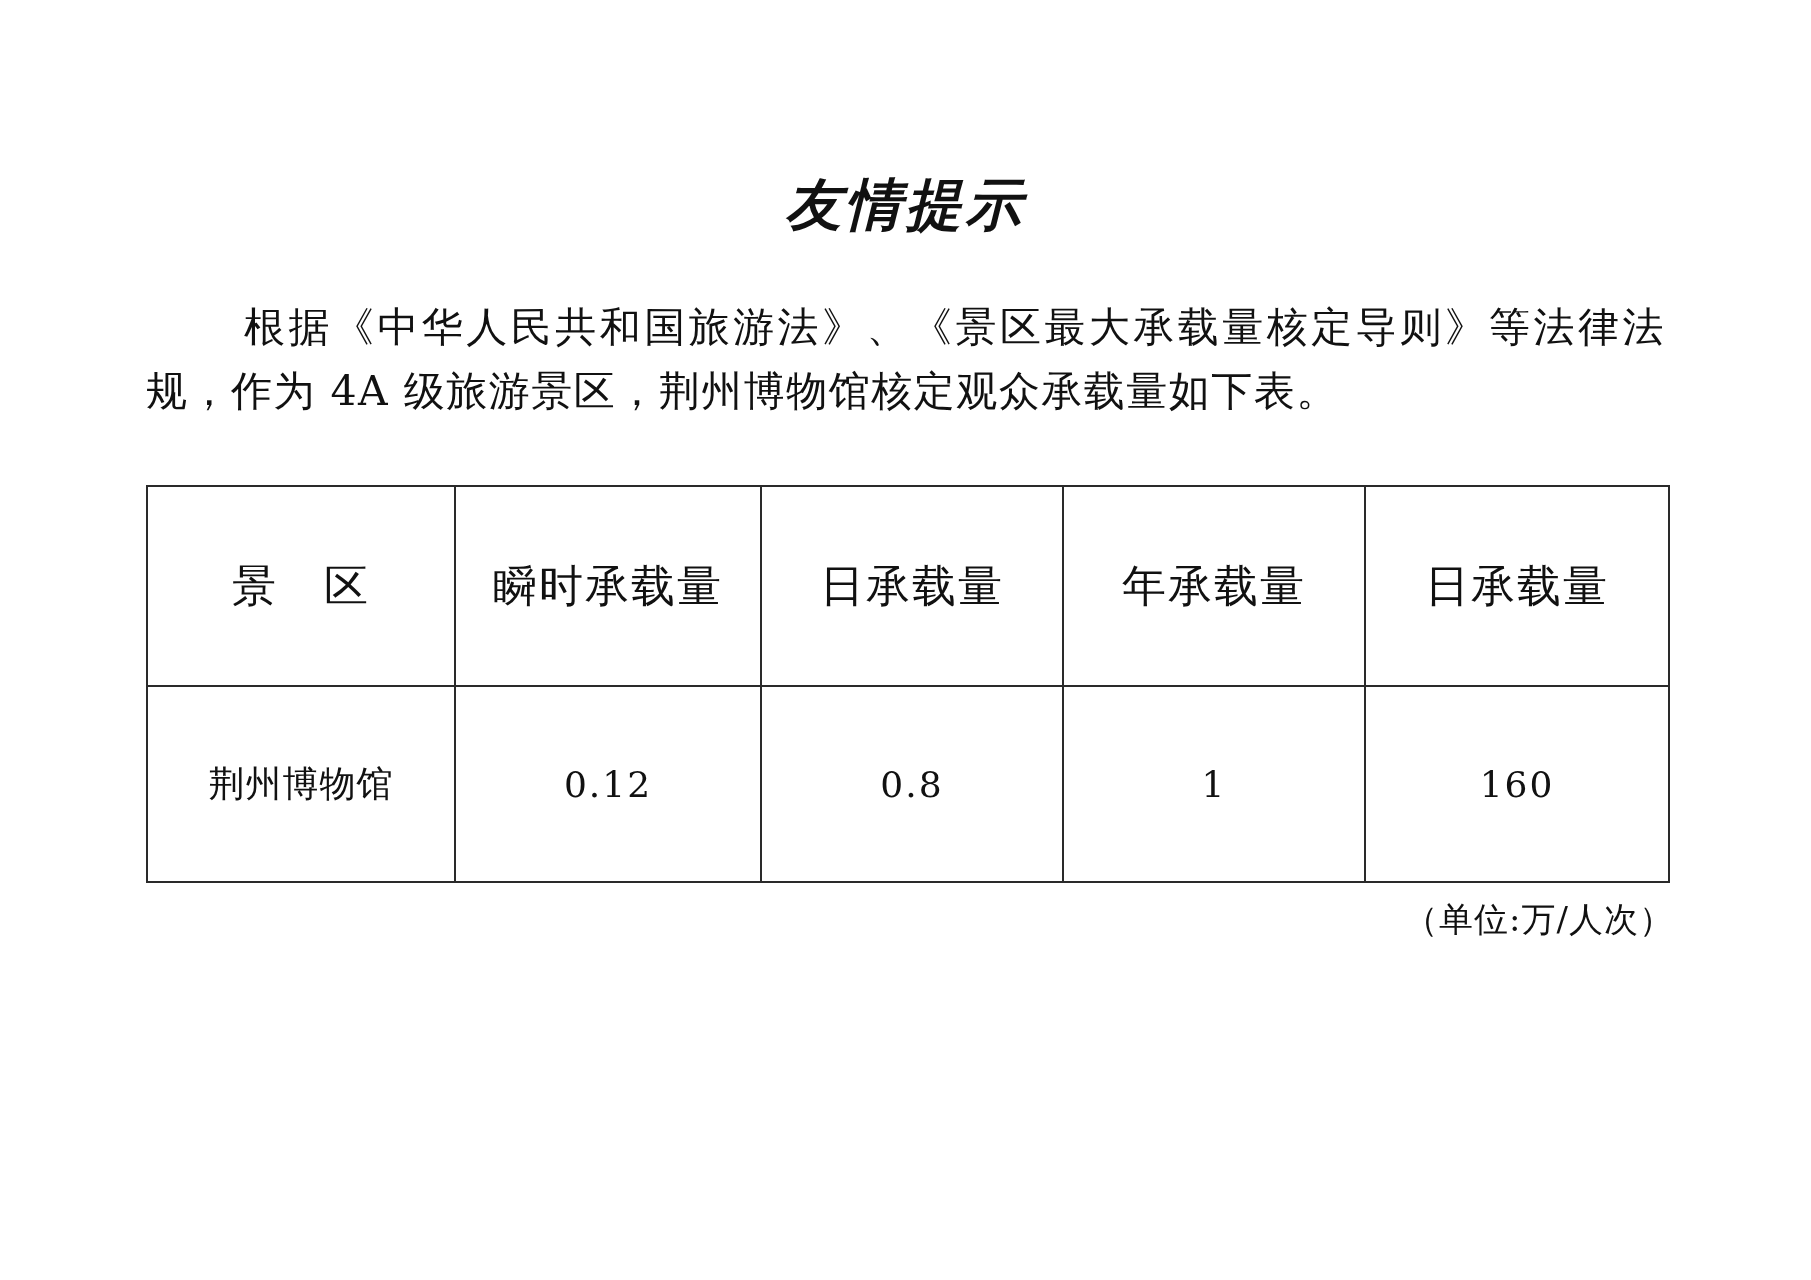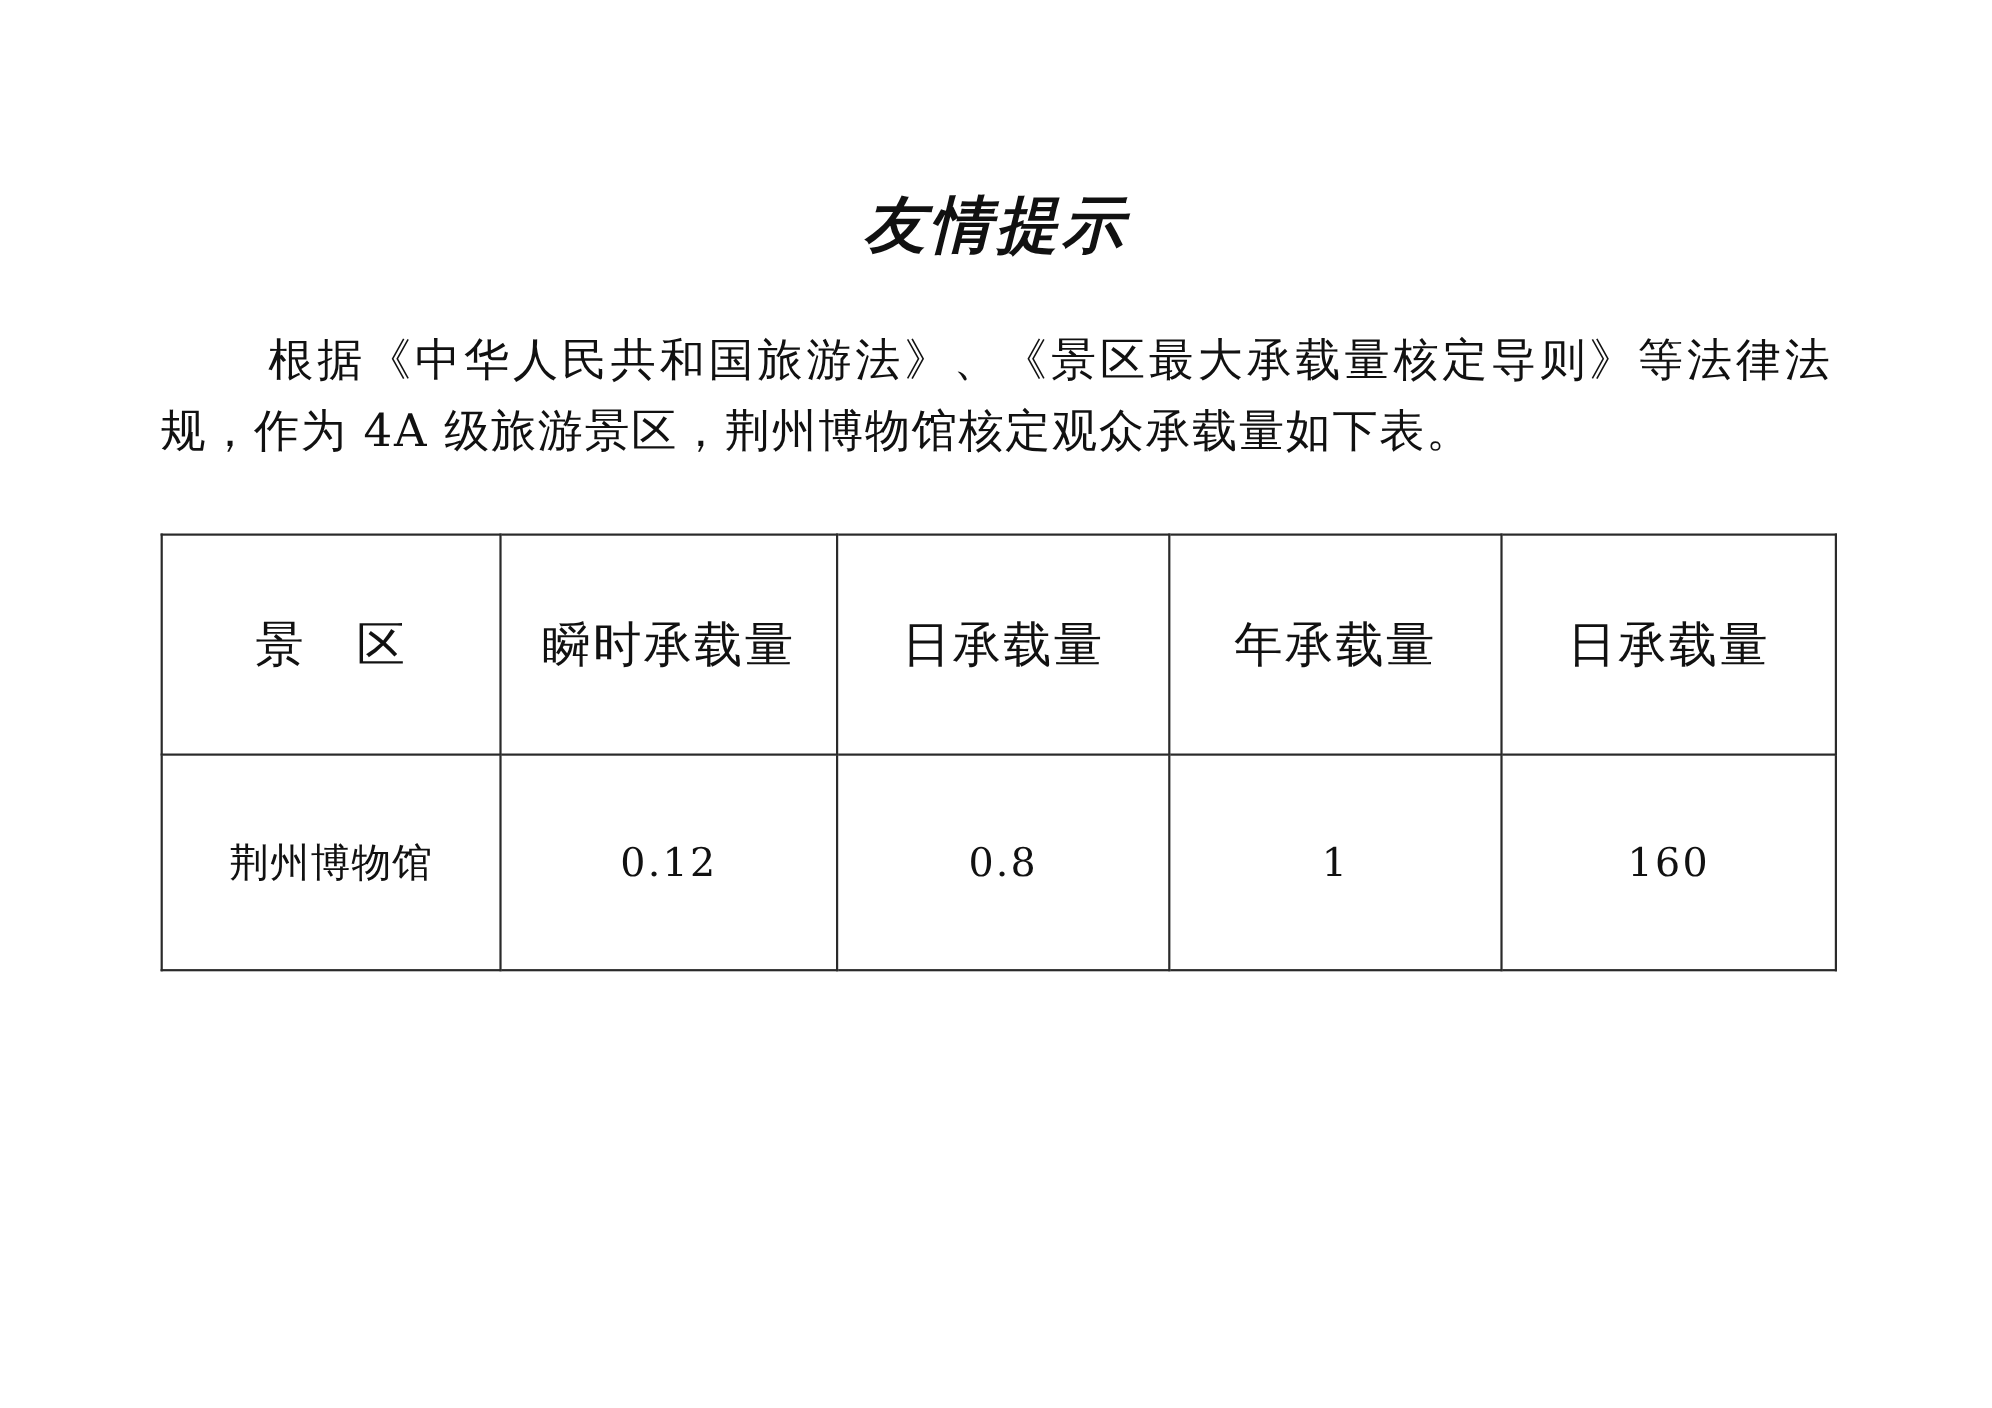--- a/index.html
+++ b/index.html
@@ -121,15 +121,16 @@
       <tbody>
         <tr>
           <td>荆州博物馆</td>
           <td class="num">0.12</td>
           <td class="num">0.8</td>
           <td class="num">1</td>
           <td class="num">160</td>
         </tr>
       </tbody>
     </table>
+    <div class="unit-note">（单位:万/人次）</div>
   </div>
 
 </div>
 
 </body></html>

